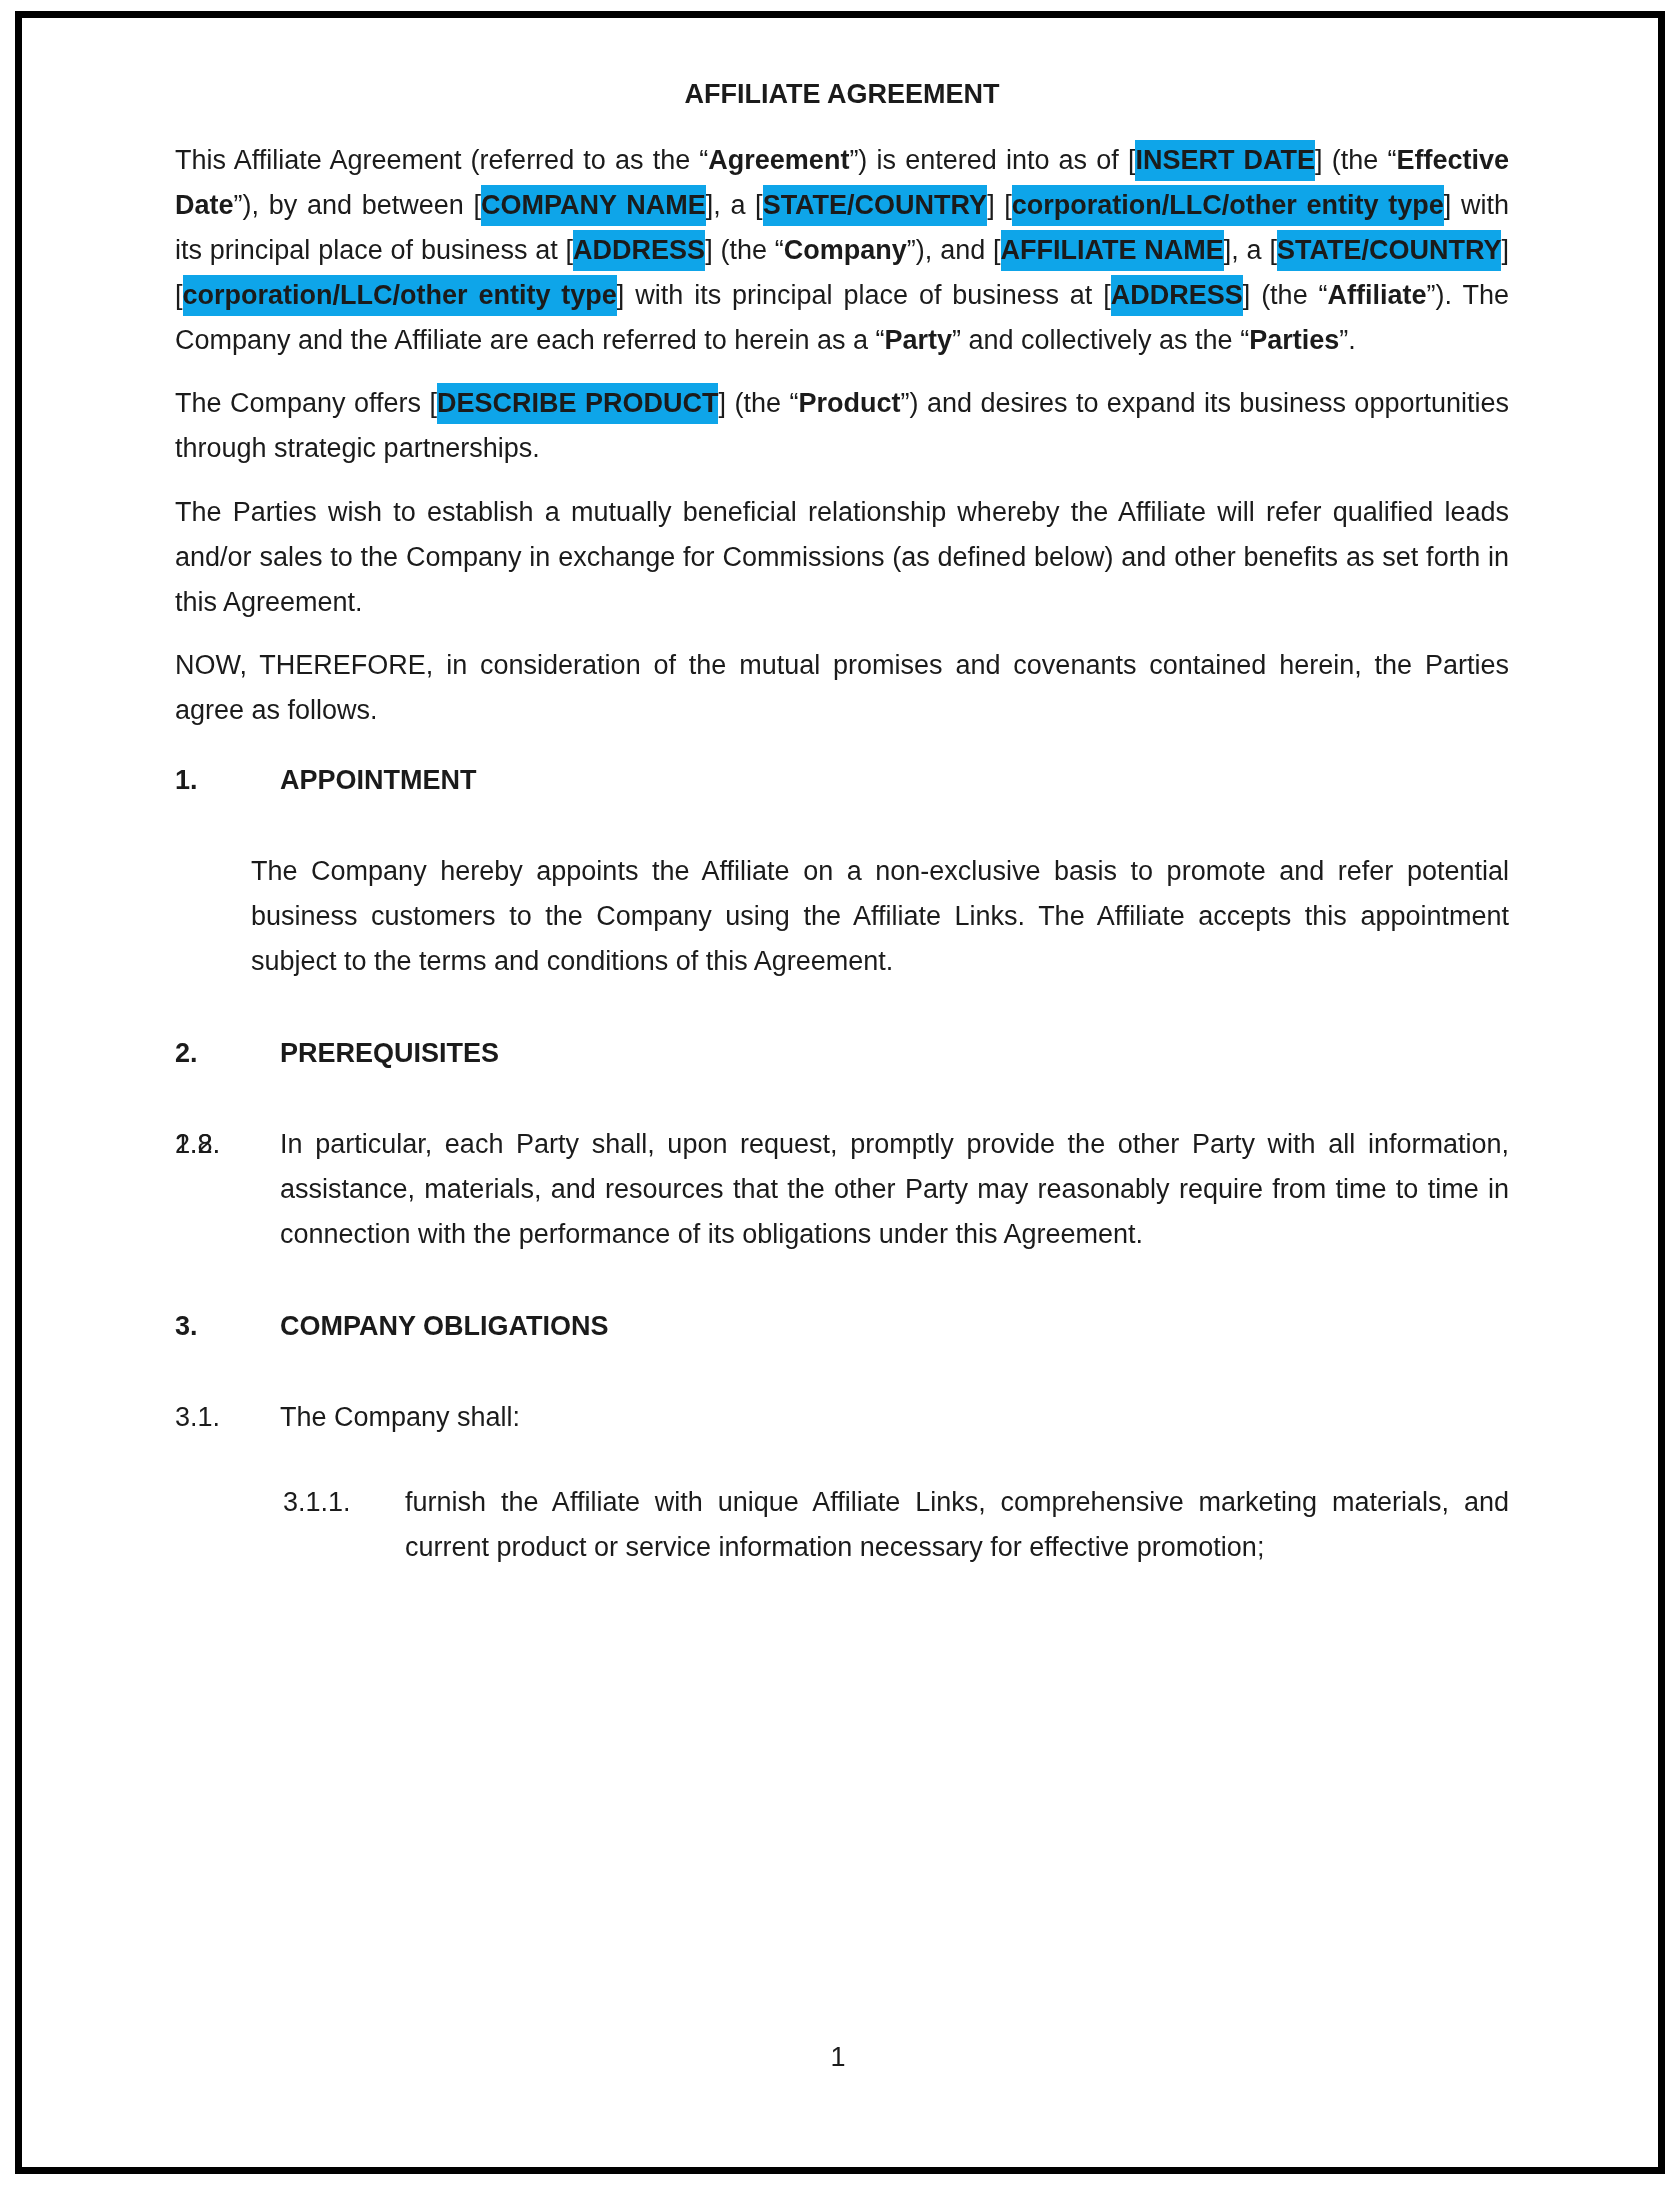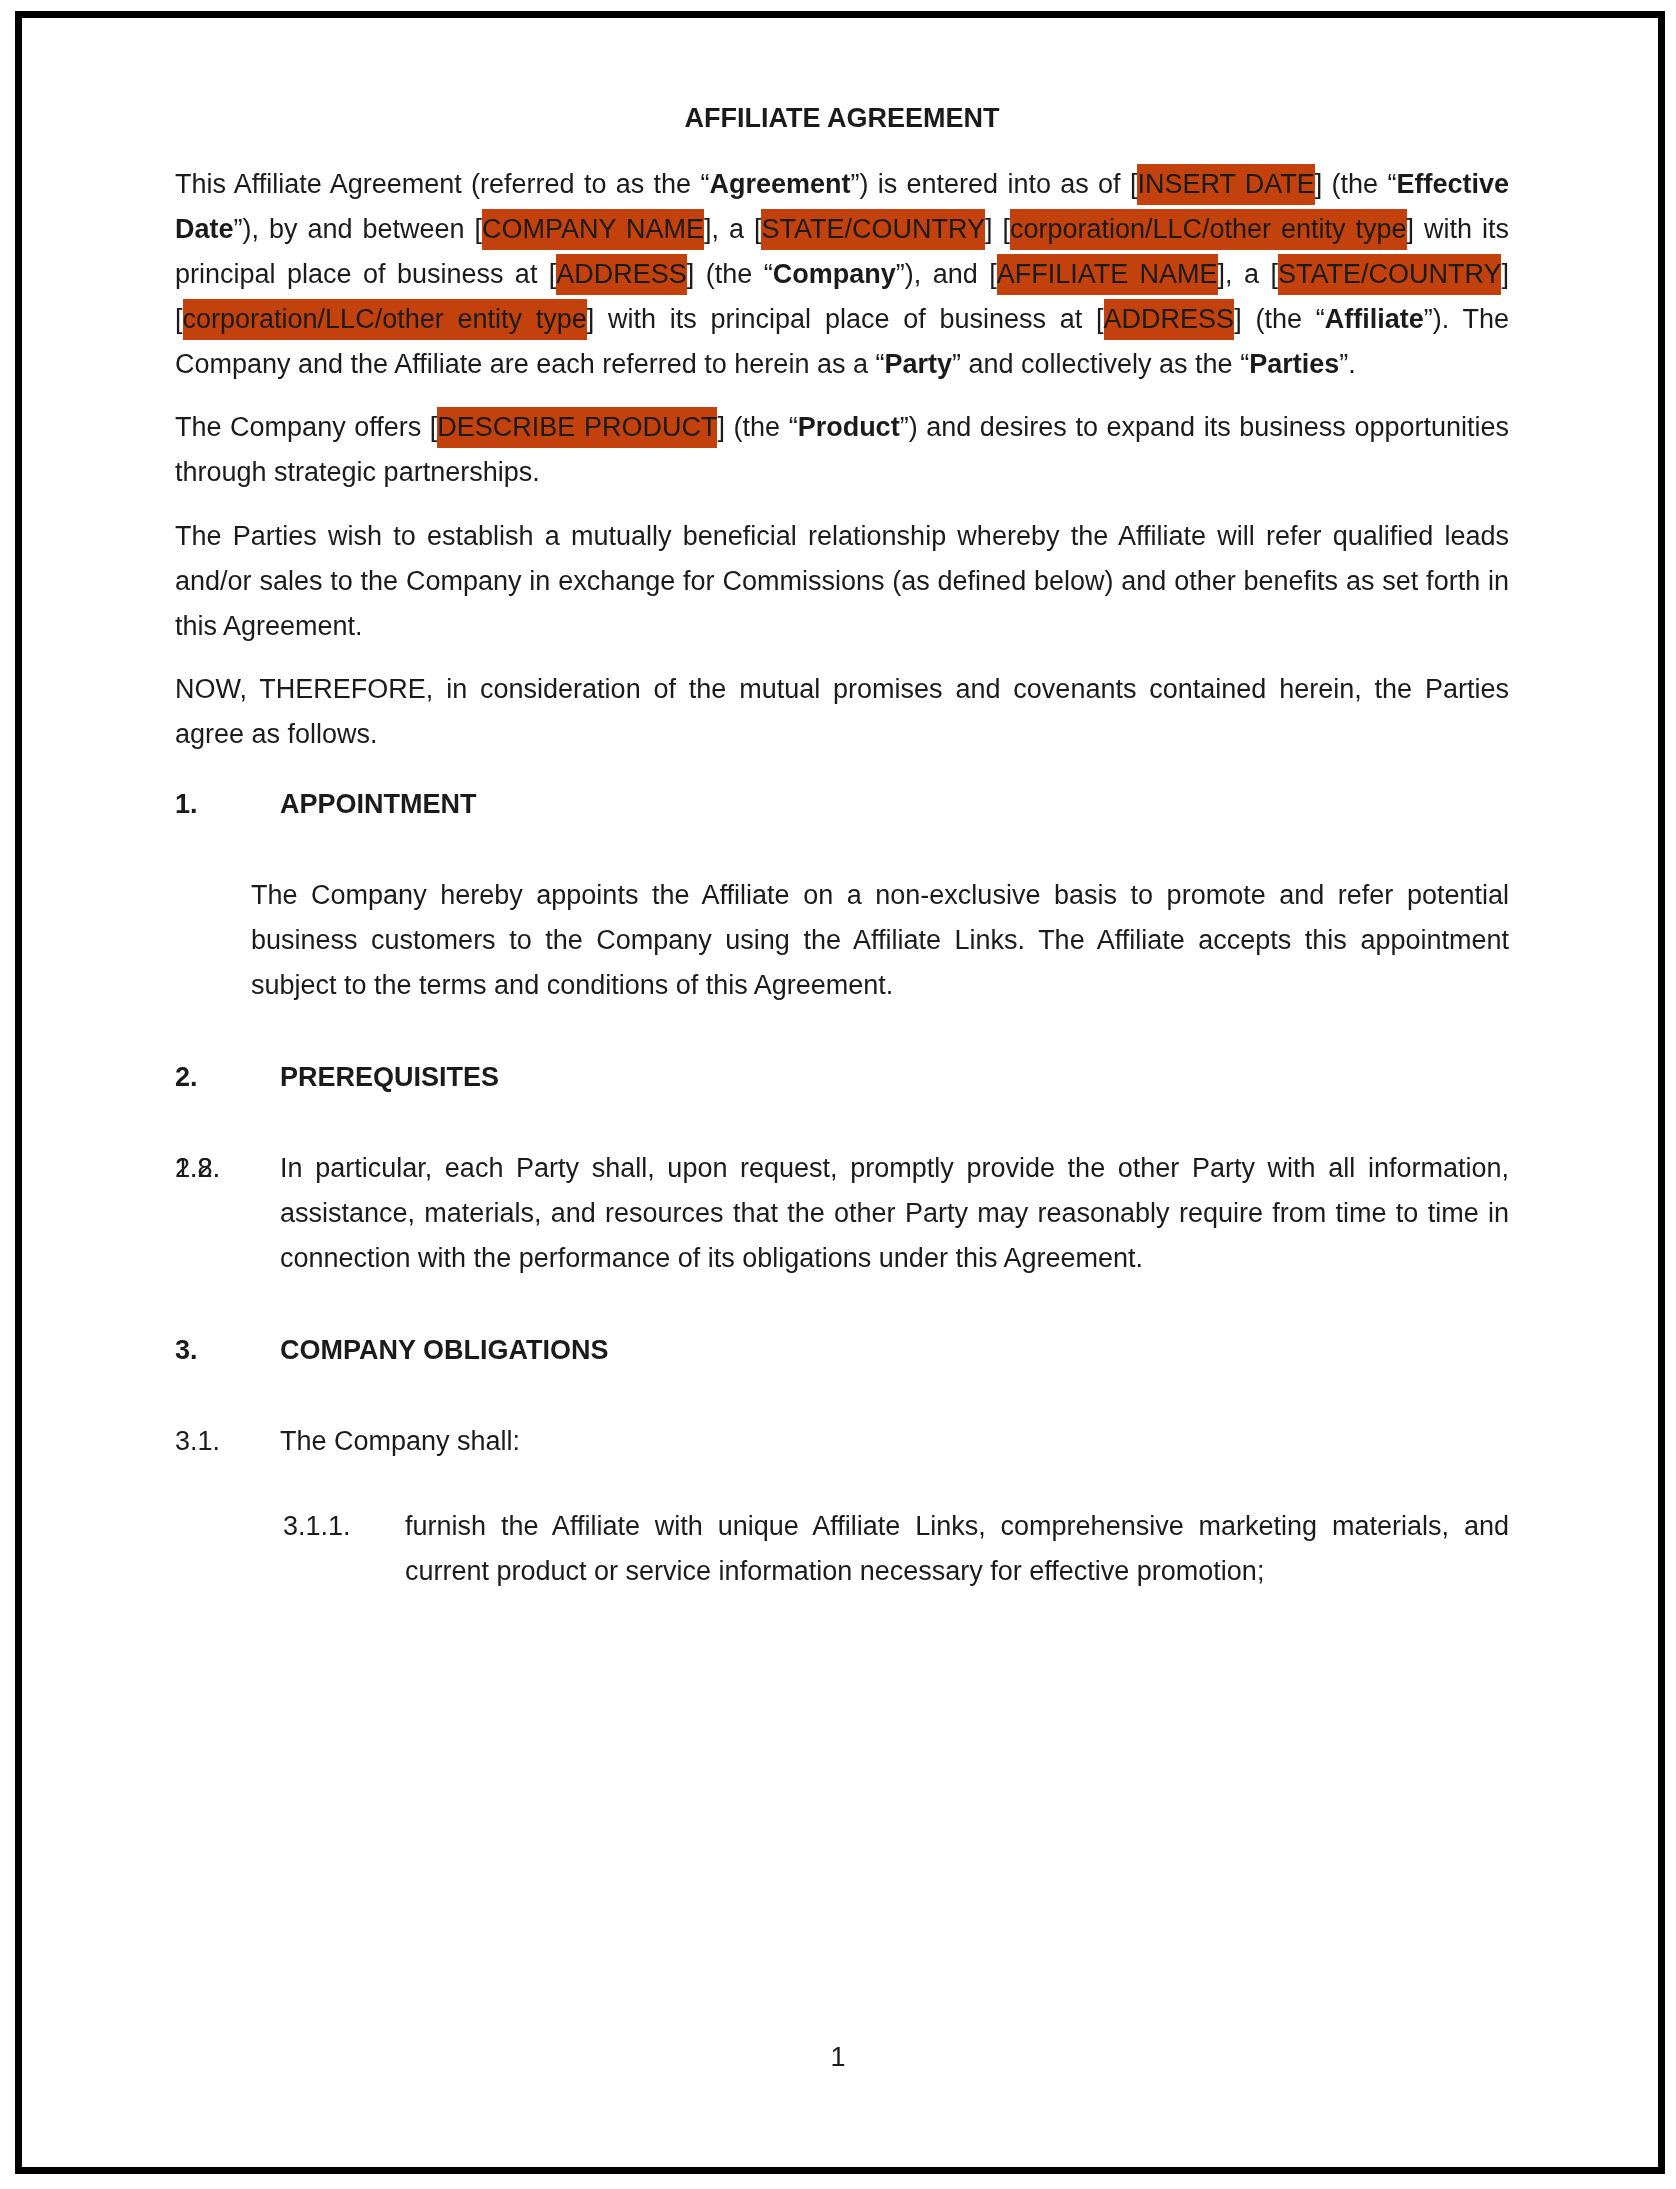--- a/index.html
+++ b/index.html
@@ -17,21 +17,21 @@
     width: 1650px; height: 2163px;
     border: 7.9px solid #000000;
     box-sizing: border-box;
   }
   .content {
     position: absolute;
     left: 175px; top: 0;
     width: 1334px; height: 2190px;
   }
   .title {
-    padding-top: 96px;
+    padding-top: 72px;
     margin: 0 0 21px 0;
     font-weight: bold;
     font-size: 27px;
     line-height: 45px;
     text-align: center;
   }
   .blk {
     font-size: 27px;
     line-height: 45px;
     text-align: justify;
@@ -46,21 +46,21 @@
     position: relative;
     padding-left: 105px;
     text-align: left;
   }
   .heading > .num { position: absolute; left: 0; }
   .body1 { margin-left: 76px; }
   .num1 { position: relative; padding-left: 105px; }
   .num1 > .num { position: absolute; left: 0; }
   .num2 { position: relative; padding-left: 230px; }
   .num2 > .num { position: absolute; left: 108px; }
-  mark { background: #c2410c; color: inherit; padding: 5.2px 0 6.1px 0; }
+  mark { background: #0ea5e9; color: inherit; padding: 5.2px 0 6.1px 0; font-weight: bold; }
   b { font-weight: bold; }
   .page-number {
     position: absolute;
     top: 2035px; left: 0; width: 100%;
     text-align: center;
     font-size: 27px; line-height: 45px;
   }
 </style>
 </head>
 <body>

